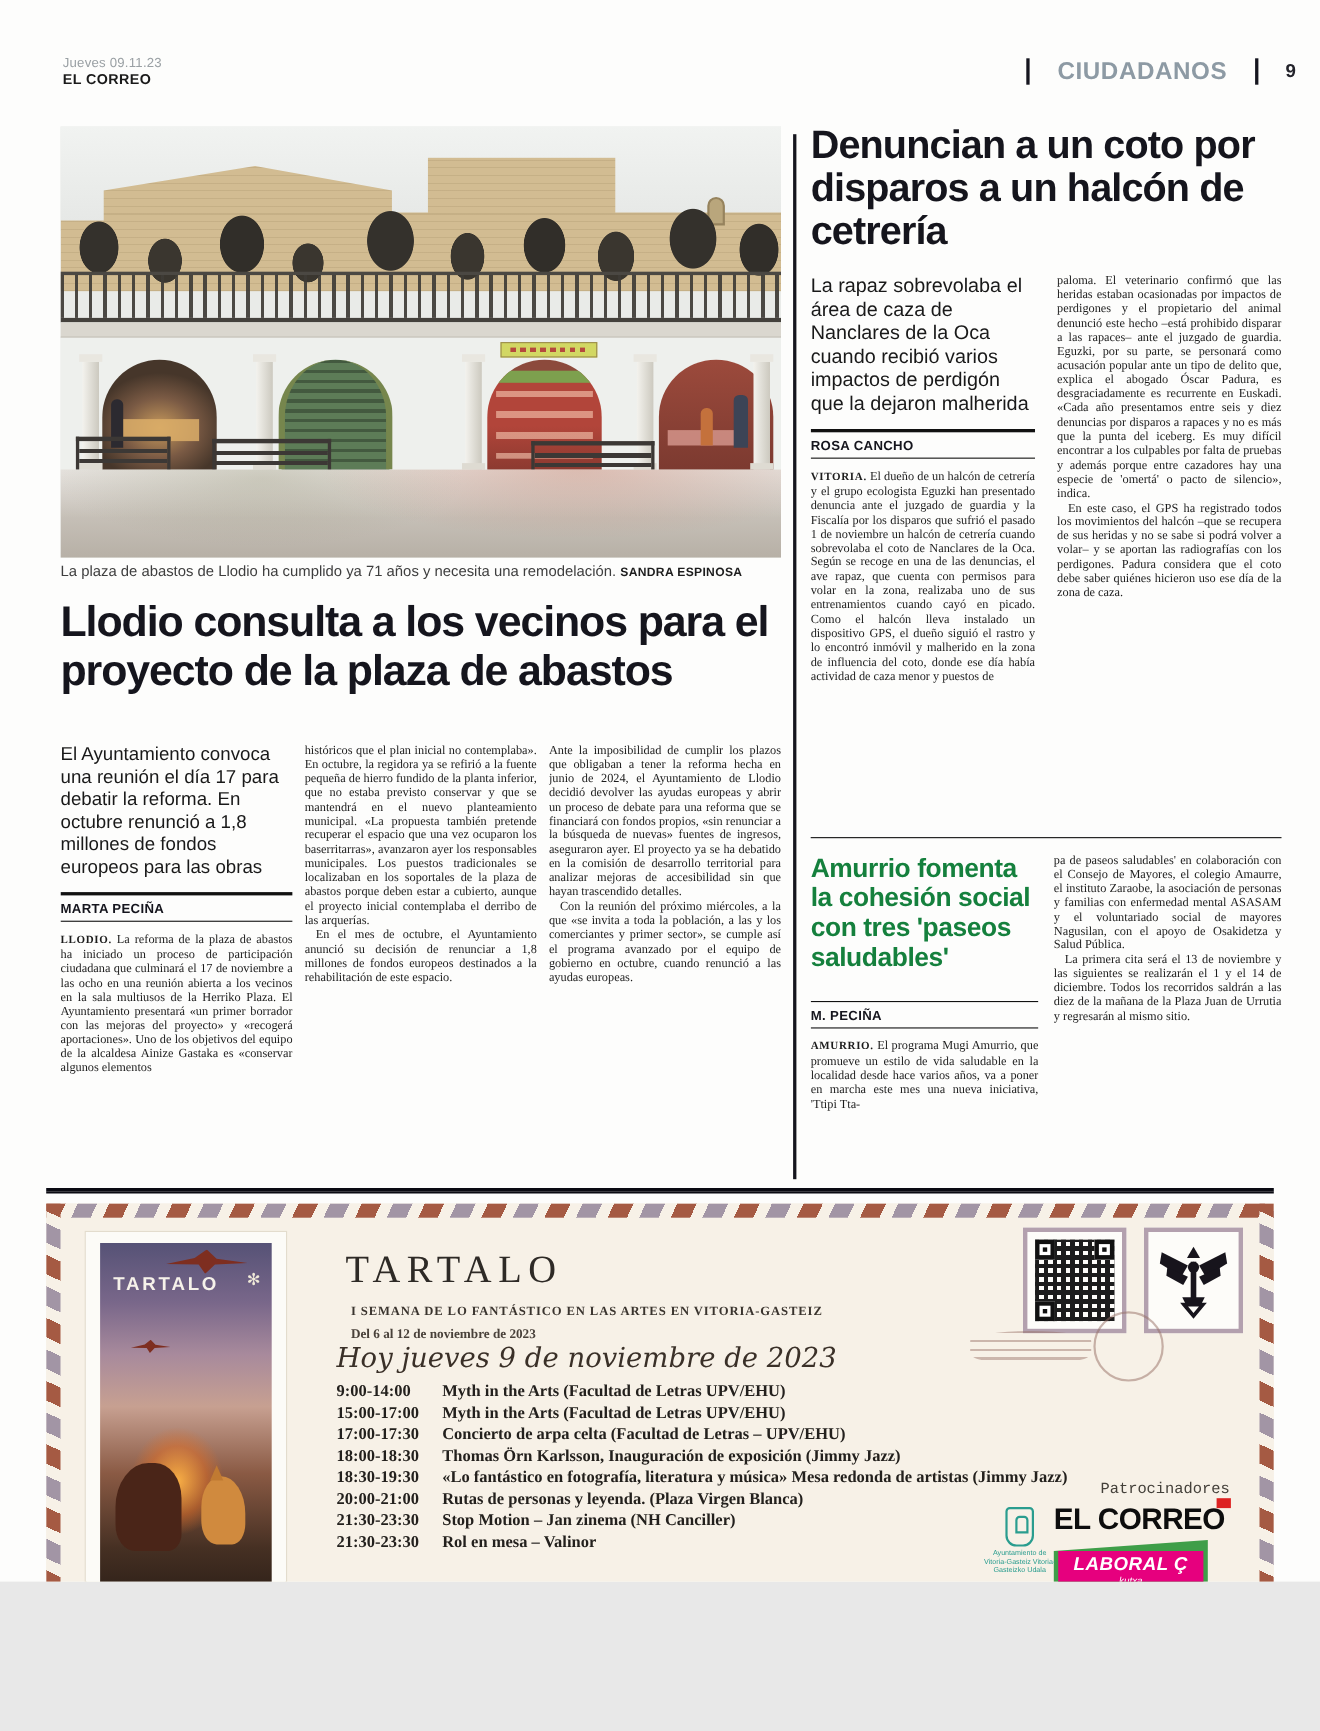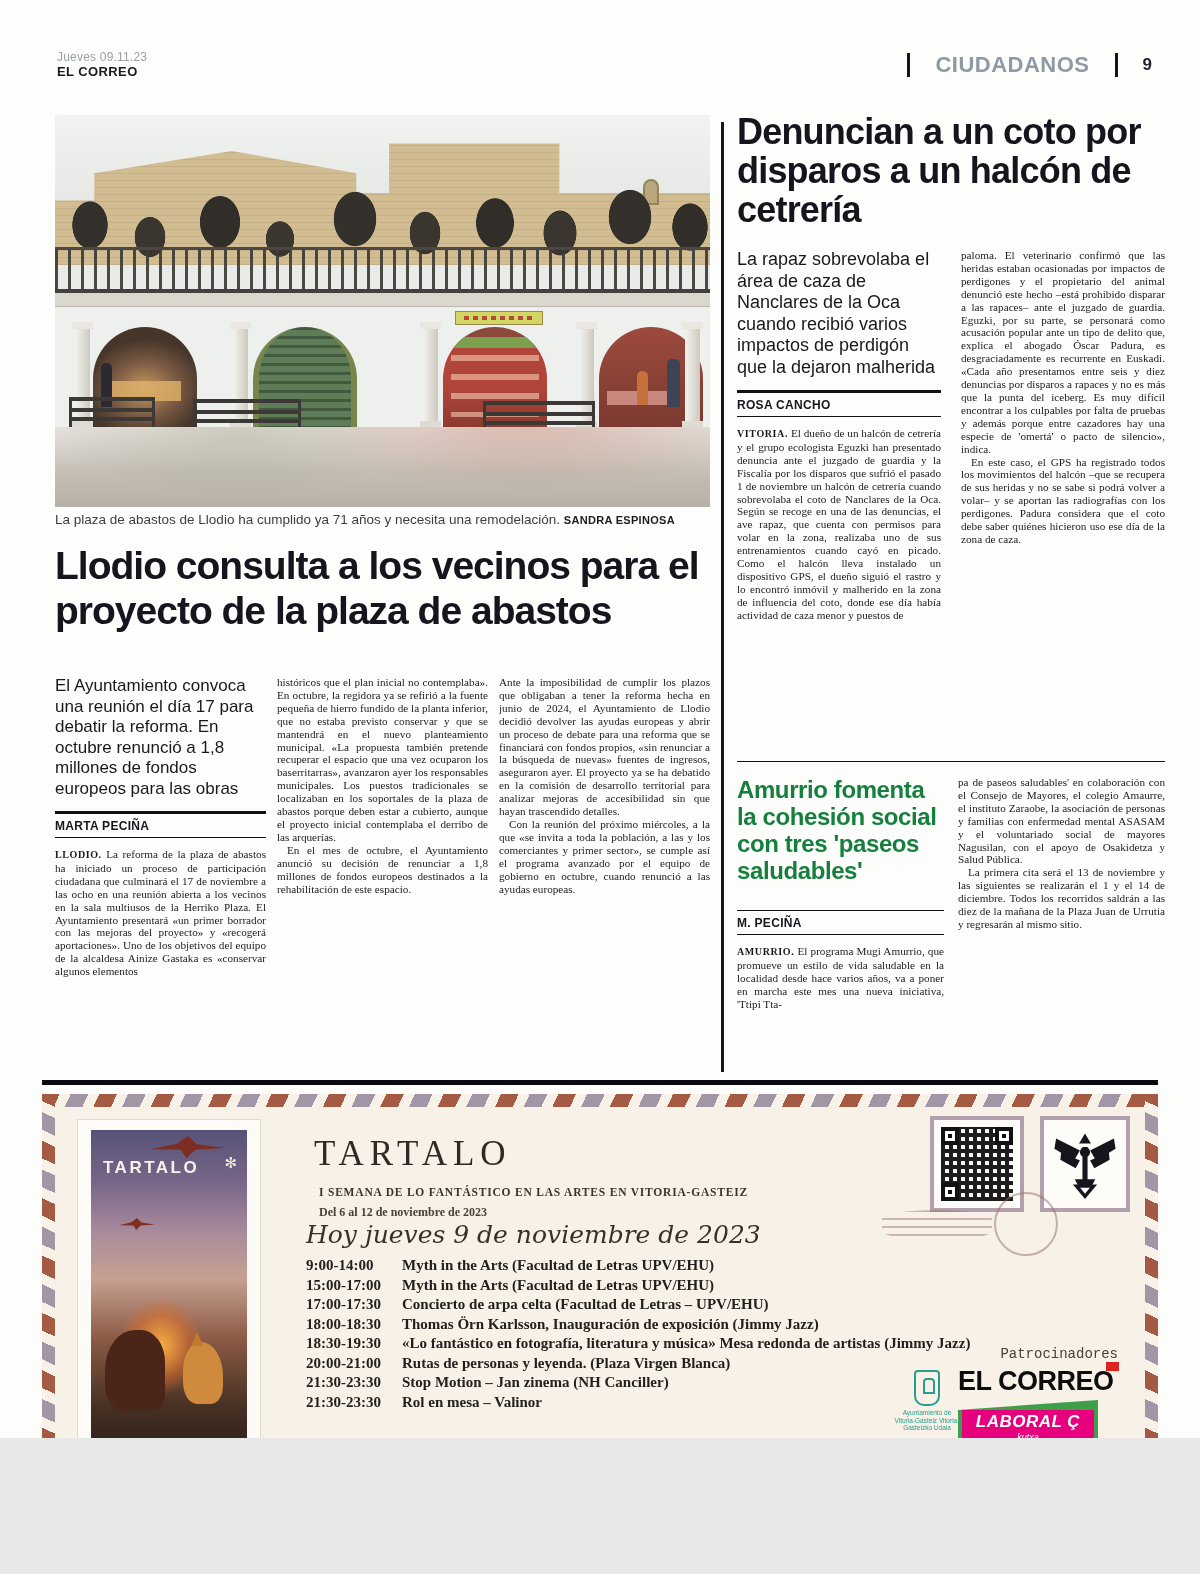--- a/index.html
+++ b/index.html
@@ -3,21 +3,21 @@
 <meta charset="utf-8">
 <style>
   * { margin:0; padding:0; box-sizing:border-box; }
   html,body { background:#e8e8e8; }
   body { font-family:"Liberation Sans", sans-serif; }
   .page { position:relative; width:1200px; height:1438px; margin:0 auto; background:#fdfdfc; overflow:hidden; }
 
   
   .hdr-date { position:absolute; left:57px; top:50px; font-size:12px; color:#9aa0a4; letter-spacing:.2px; }
   .hdr-masthead { position:absolute; left:57px; top:64px; font-size:13px; font-weight:800; color:#1a1a1a; letter-spacing:.4px; }
-  .hdr-right { position:absolute; right:48px; top:52px; display:flex; align-items:center; gap:25px; }
+  .hdr-right { position:absolute; right:22px; top:52px; display:flex; align-items:center; gap:25px; }
   .hdr-bar { width:3px; height:24px; background:#15151f; }
   .hdr-section { font-size:22px; font-weight:800; color:#8d9aa4; letter-spacing:.5px; }
   .hdr-pageno { font-size:17px; font-weight:800; color:#23232b; }
 
   
   .photo { position:absolute; left:55px; top:115px; width:655px; height:392px; overflow:hidden; background:#e9ebe8; }
   .ph-sky { position:absolute; left:0; top:0; width:100%; height:95px; background:linear-gradient(#f1f3f1,#e5e7e5); }
   .ph-building { position:absolute; left:0; top:26px; width:655px; height:124px;
     background:#d2bc92;
     background-image:repeating-linear-gradient(0deg, rgba(140,120,80,.18) 0 1px, transparent 1px 7px);

